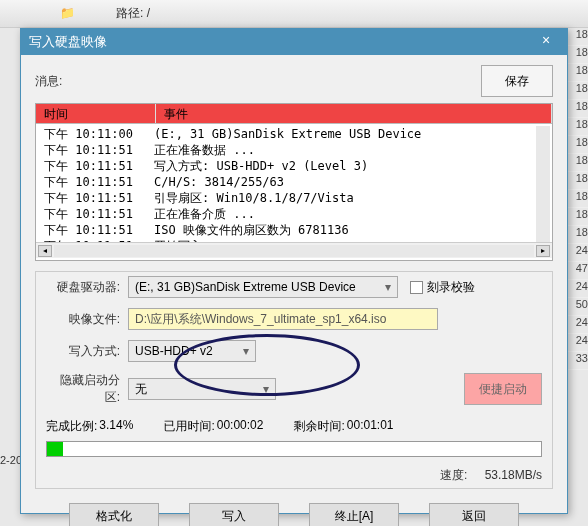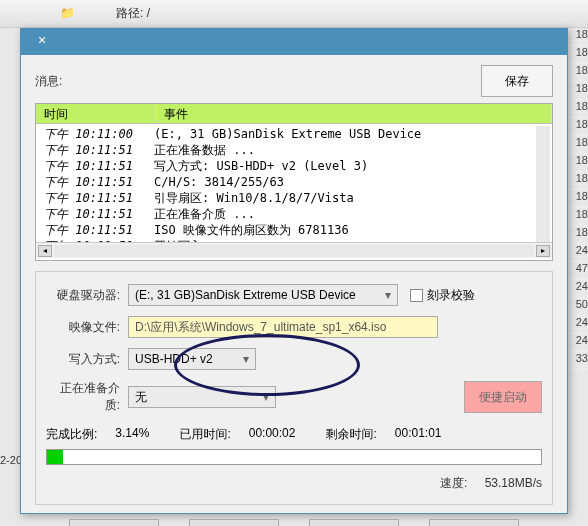--- a/index.html
+++ b/index.html
@@ -11,43 +11,43 @@
     .bg-row { height: 18px; font-size: 11px; color: #444; border-bottom: 1px solid #eee; text-align: right; }
     .dialog { position: absolute; left: 20px; top: 28px; width: 548px; height: 486px; background: #f0f0f0; border: 1px solid #4a90b8; box-shadow: 2px 2px 8px rgba(0,0,0,0.3); }
     .titlebar { height: 26px; background: #4a90b8; color: #fff; display: flex; align-items: center; justify-content: space-between; padding: 0 8px; }
     .title-text { font-size: 13px; }
     .close-btn { width: 26px; height: 20px; text-align: center; cursor: pointer; font-size: 14px; }
     .body { padding: 10px 14px; }
     .msg-row { display: flex; justify-content: space-between; align-items: center; margin-bottom: 6px; }
     .msg-label { color: #333; }
     .save-btn { width: 72px; height: 32px; background: #f5f5f5; border: 1px solid #aaa; cursor: pointer; font-size: 12px; }
     .log-box { border: 1px solid #aaa; background: #fff; height: 158px; position: relative; }
-    .log-header { display: flex; border-bottom: 1px solid #bbb; background: #bef264; height: 20px; }
+    .log-header { display: flex; border-bottom: 1px solid #bbb; background: #ef4444; height: 20px; }
     .log-header .col { padding: 2px 8px; font-weight: normal; border-right: 1px solid #ddd; }
     .log-body { height: 118px; overflow: hidden; padding: 2px 0; }
     .log-row { display: flex; padding: 0 8px; line-height: 16px; font-family: monospace, "Microsoft YaHei"; font-size: 12px; }
-    .log-row .t { width: 110px; font-style: italic; }
+    .log-row .t { width: 110px; }
     .log-row .e { flex: 1; white-space: nowrap; }
     .scroll-h { height: 16px; background: #f0f0f0; border-top: 1px solid #ccc; display: flex; align-items: center; justify-content: space-between; padding: 0 2px; }
     .scroll-arrow { width: 14px; height: 12px; background: #ddd; border: 1px solid #aaa; font-size: 8px; text-align: center; line-height: 10px; cursor: pointer; }
     .scroll-track { flex: 1; height: 12px; margin: 0 2px; background: #e8e8e8; position: relative; }
     .scroll-v { position: absolute; right: 2px; top: 22px; width: 14px; height: 116px; background: #e8e8e8; }
-    .form-area { border: 1px solid #ccc; padding: 12px 10px; margin-top: 10px; position: relative; }
+    .form-area { border: 1px solid #ccc; padding: 4px 10px; margin-top: 10px; position: relative; }
     .form-row { display: flex; align-items: center; margin-bottom: 10px; }
     .form-label { width: 82px; text-align: right; padding-right: 8px; color: #333; }
     .select, .text-input { height: 22px; border: 1px solid #aaa; background: #ebebeb; padding: 0 6px; font-size: 12px; display: flex; align-items: center; }
     .select { position: relative; }
     .select::after { content: "▾"; position: absolute; right: 6px; color: #666; }
     .text-input { background: #fef9c3; color: #555; }
     .checkbox-wrap { display: flex; align-items: center; margin-left: 12px; gap: 4px; }
     .checkbox { width: 13px; height: 13px; border: 1px solid #888; background: #fff; }
     .annotation { position: absolute; left: 138px; top: 62px; width: 186px; height: 62px; border: 3px solid #1a1a5a; border-radius: 50%; pointer-events: none; }
     .action-btn { width: 78px; height: 32px; background: #fca5a5; border: 1px solid #aaa; cursor: pointer; font-size: 12px; color: #666; }
     .progress-row { display: flex; align-items: center; margin-top: 12px; gap: 30px; }
-    .progress-row .pair { display: flex; gap: 18px; }
+    .progress-row .pair { display: flex; gap: 2px; }
     .progress-bar { margin-top: 6px; height: 16px; border: 1px solid #999; background: #fff; position: relative; }
     .progress-fill { height: 100%; background: #00d000; width: 3.14%; }
     .speed-row { text-align: right; margin-top: 10px; color: #333; }
     .speed-row span { margin-left: 14px; text-align: center; }
     .bottom-btns { display: flex; justify-content: center; gap: 30px; margin-top: 14px; }
     .bottom-btns button { width: 90px; height: 26px; background: #e0e0e0; border: 1px solid #aaa; cursor: pointer; font-size: 12px; }
     .side-label { position: absolute; left: 0; bottom: 60px; font-size: 11px; color: #333; }
   </style>
 </head>
 <body>
@@ -76,20 +76,21 @@
   <div class="bg-row">50</div>
   <div class="bg-row">24</div>
   <div class="bg-row">24</div>
   <div class="bg-row">33</div>
 </div>
 
 <div class="side-label">2-20</div>
 
 <div class="dialog">
   <div class="titlebar">
+    <span class="title-text">写入硬盘映像</span>
     <span class="close-btn">×</span>
   </div>
   <div class="body">
     <div class="msg-row">
       <span class="msg-label">消息:</span>
       <button class="save-btn">保存</button>
     </div>
 
     <div class="log-box">
       <div class="log-header">
@@ -155,21 +156,21 @@
             <span>D:\应用\系统\Windows_7_ultimate_sp1_x64.iso</span>
           </div>
       </div>
       <div class="form-row">
         <span class="form-label">写入方式:</span>
         <div class="select" style="width:128px">
             <span>USB-HDD+ v2</span>
           </div>
       </div>
       <div class="form-row">
-        <span class="form-label">正在准备介质:</span>
+        <span class="form-label">隐藏启动分区:</span>
         <div class="select" style="width:148px">
             <span>无</span>
           </div>
         <div style="flex:1"></div>
         <button class="action-btn">便捷启动</button>
       </div>
       <div class="annotation"></div>
 
       <div class="progress-row">
         <div class="pair">

